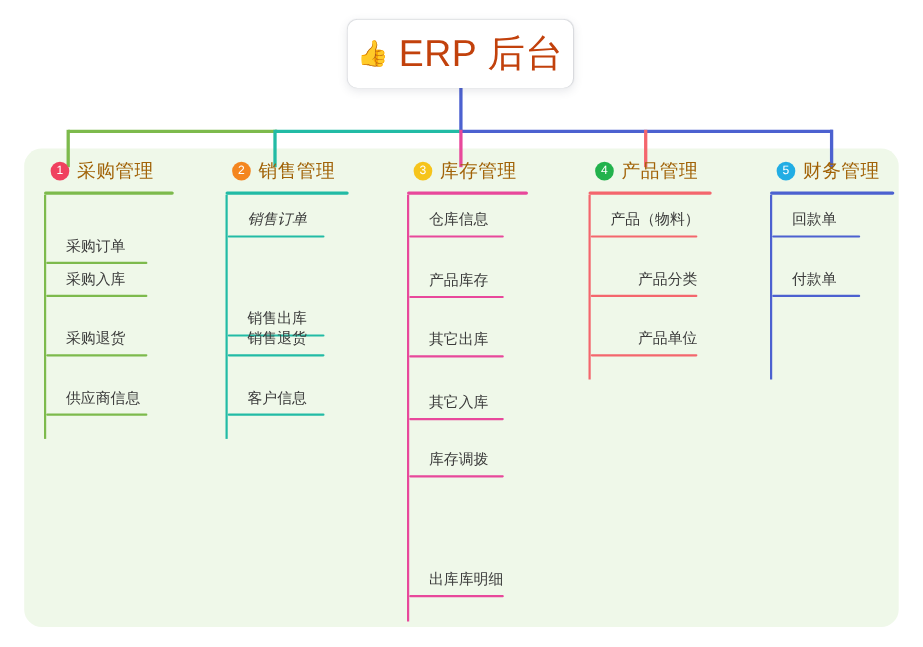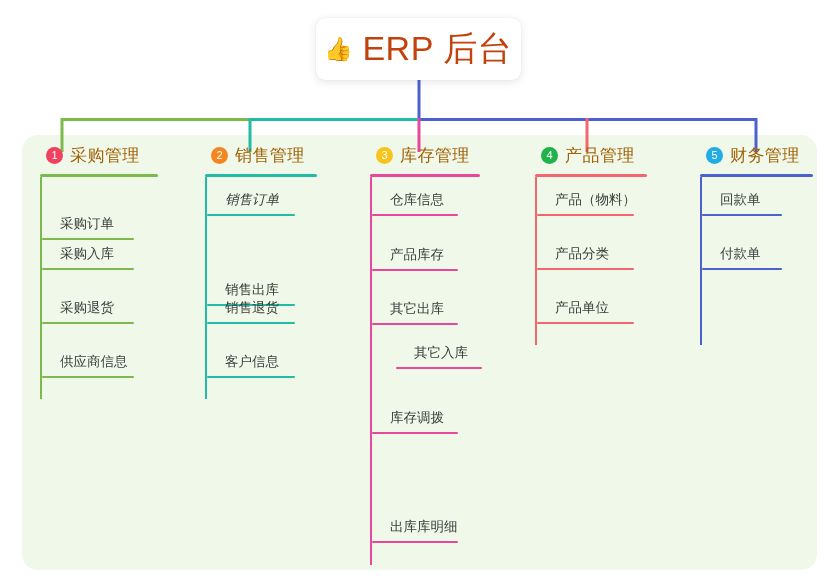--- a/index.html
+++ b/index.html
@@ -228,41 +228,41 @@
             <div class="item-rule" style="background: rgb(232, 72, 155); width: 86px; margin-top: 5px;"></div>
           </div>
           <div class="item" style="position: absolute; left: 0px; top: 68.5px;">
             <span class="item-label">产品库存</span>
             <div class="item-rule" style="background: rgb(232, 72, 155); width: 86px; margin-top: 5px;"></div>
           </div>
           <div class="item" style="position: absolute; left: 0px; top: 123px;">
             <span class="item-label">其它出库</span>
             <div class="item-rule" style="background: rgb(232, 72, 155); width: 86px; margin-top: 5px;"></div>
           </div>
-          <div class="item" style="position: absolute; left: 0px; top: 167px; margin-left: 24px;">
+          <div class="item" style="position: absolute; left: 0px; top: 180px;">
             <span class="item-label">其它入库</span>
             <div class="item-rule" style="background: rgb(232, 72, 155); width: 86px; margin-top: 5px;"></div>
           </div>
           <div class="item" style="position: absolute; left: 0px; top: 232px;">
             <span class="item-label">库存调拨</span>
             <div class="item-rule" style="background: rgb(232, 72, 155); width: 86px; margin-top: 5px;"></div>
           </div>
           <div class="item" style="position: absolute; left: 0px; top: 341px;">
             <span class="item-label">出库库明细</span>
             <div class="item-rule" style="background: rgb(232, 72, 155); width: 86px; margin-top: 5px;"></div>
           </div>
         </div>
       </div>
       <div class="column" style="left: 535px;">
         <div class="col-head">
           <span class="badge" style="background: rgb(34, 178, 76);">4</span>
           <span class="col-title">产品管理</span>
         </div>
         <div class="head-rule" style="background: rgb(244, 102, 109); width: 112px;"></div>
-        <div class="items" style="height: 176px;">
+        <div class="items" style="height: 176px; text-align: right;">
           <div class="spine" style="background: rgb(244, 102, 109); height: 168px;"></div>
           <div class="item" style="position: absolute; left: 0px; top: 14px;">
             <span class="item-label">产品（物料）</span>
             <div class="item-rule" style="background: rgb(244, 102, 109); width: 97px; margin-top: 5px;"></div>
           </div>
           <div class="item" style="position: absolute; left: 0px; top: 122px;">
             <span class="item-label">产品单位</span>
             <div class="item-rule" style="background: rgb(244, 102, 109); width: 97px; margin-top: 5px;"></div>
           </div>
           <div class="item" style="position: absolute; left: 0px; top: 68px;">

